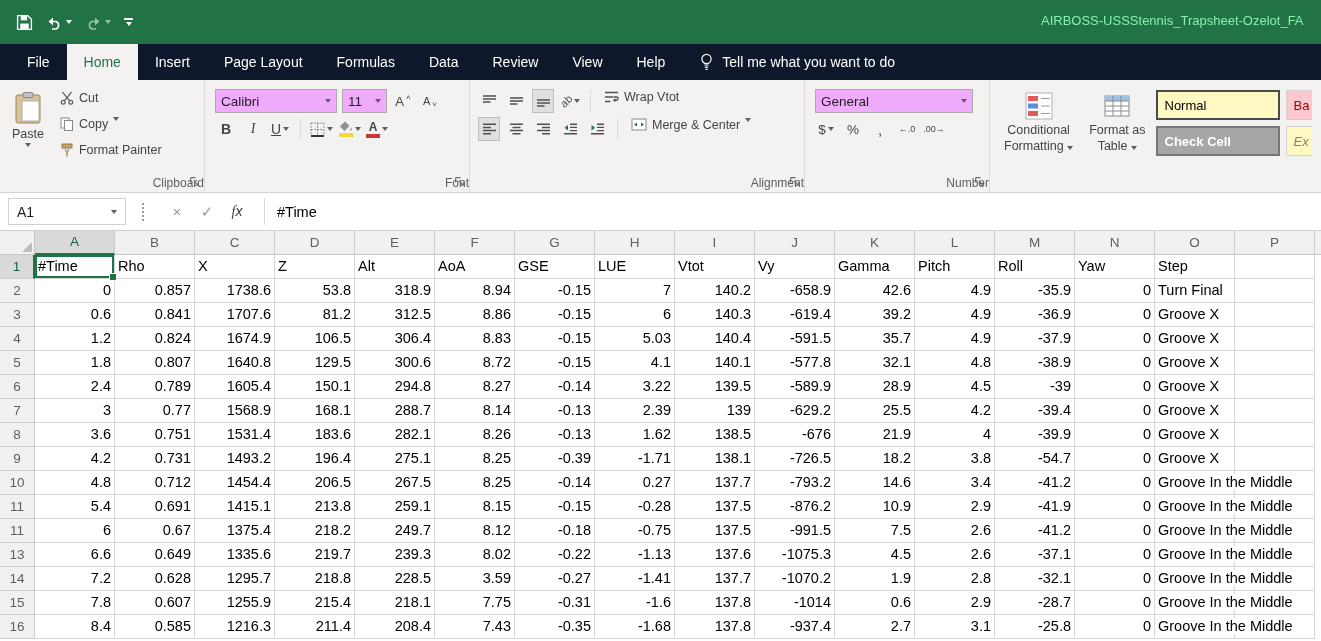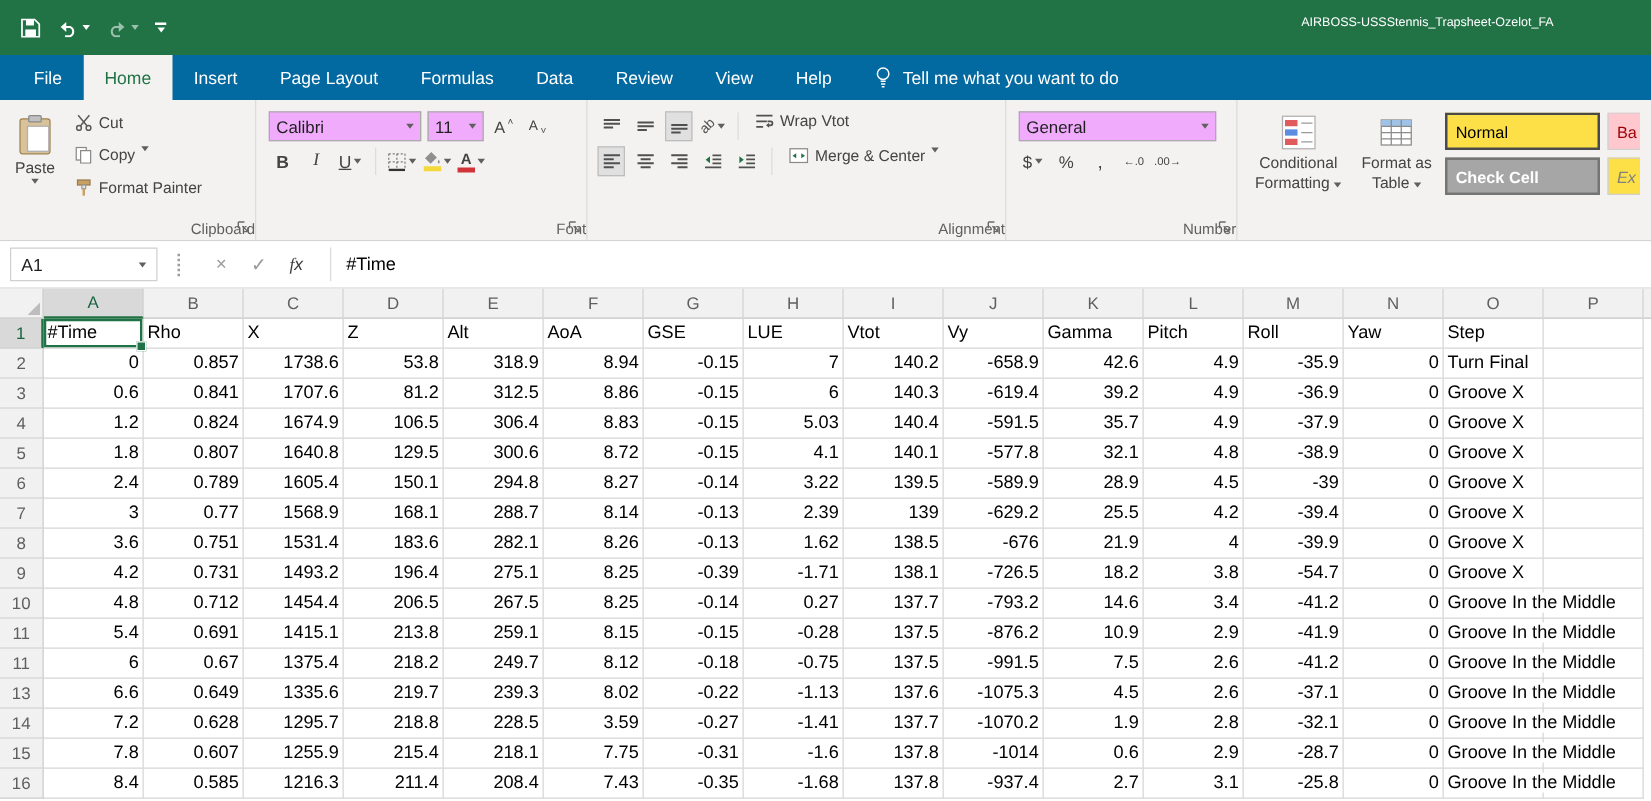--- a/index.html
+++ b/index.html
@@ -8,24 +8,24 @@
 
   
   .titlebar{height:44px;background:#217346;position:relative;color:#fff}
   .qat{position:absolute;left:16px;top:0;height:44px;display:flex;align-items:center;gap:13px}
   .qat-btn{display:flex;align-items:center;gap:3px;cursor:default}
   .car{display:inline-block;width:0;height:0;border-left:3.5px solid transparent;border-right:3.5px solid transparent;border-top:4px solid #5f5f5f}
   .car.w{border-top-color:#fff}
   .dim{opacity:.55}
   .qat-custom{display:flex;flex-direction:column;align-items:center;gap:2px}
   .qat-custom .bar{width:9px;height:2px;background:#fff}
-  .wintitle{position:absolute;left:1041px;top:13px;width:280px;font-size:10px;white-space:nowrap;overflow:hidden;color:#ffffff}
+  .wintitle{position:absolute;left:1041px;top:13px;width:280px;font-size:13px;white-space:nowrap;overflow:hidden;color:#86efac}
 
   
-  .tabbar{height:36px;background:#0369a1;display:flex;align-items:stretch;padding-left:10px;color:#fff}
+  .tabbar{height:36px;background:#0f172a;display:flex;align-items:stretch;padding-left:10px;color:#fff}
   .tab{padding:0 17px;line-height:36px;font-size:14px;cursor:default}
   .tab.active{background:#f3f2f1;color:#217346}
   .tellme{display:flex;align-items:center;gap:9px;padding:0 18px;font-size:14px}
 
   
   .ribbon{height:113px;background:#f3f2f1;display:flex;border-bottom:1px solid #d4d4d4;color:#444}
   .group{position:relative;border-right:1px solid #dcdcdc;padding-top:7px}
   .group-label{position:absolute;bottom:2px;left:0;right:0;text-align:right;font-size:12px;color:#605f5e}
   .launcher{position:absolute;right:3px;bottom:4px;width:12px;height:12px;cursor:default}
   .g-clip{width:205px;display:flex;gap:6px;padding-left:6px}
@@ -42,21 +42,21 @@
   .und{text-decoration:underline;font-size:14px}
   .colorstack{display:flex;flex-direction:column;align-items:center;line-height:1}
   .cbar{width:14px;height:4px;margin-top:1px}
   .orient{display:inline-block;transform:rotate(-45deg);font-size:11px;color:#505050}
   .g-align{width:335px;padding-left:8px}
   .g-num{width:185px;padding-left:10px}
   .tinytxt{font-size:9px;letter-spacing:0;color:#444}
   .g-styles{width:331px;display:flex;gap:4px;padding-left:8px}
   .two-line{font-size:12.5px;line-height:1.25;text-align:center}
   .gallery{display:grid;grid-template-columns:124px 124px;grid-auto-rows:30px;gap:6px;width:156px;overflow:hidden;margin-top:3px}
-  .swatch{border:1px solid #d1cfcf;background:#fde047;font-size:13px;display:flex;align-items:center;padding-left:7px;white-space:nowrap;overflow:hidden;cursor:default;color:#000}
+  .swatch{border:1px solid #d1cfcf;background:#fef9c3;font-size:13px;display:flex;align-items:center;padding-left:7px;white-space:nowrap;overflow:hidden;cursor:default;color:#000}
   .sw-normal{border:2px solid #4a4a4a}
   .sw-bad{background:#ffc7ce;color:#9c0006}
   .sw-check{background:#a6a6a6;color:#fff;font-weight:bold;border:2px solid #757575}
   .sw-explanatory{color:#7f7f7f;font-style:italic}
   .vgap{width:1px;background:#dcdcdc;height:80%;margin:0 4px;align-self:center}
 
   
   .fbar{height:38px;background:#fff;border-bottom:1px solid #cfcfcf;display:flex;align-items:center;padding-left:8px}
   .namebox{width:118px;height:27px;border:1px solid #d0d0d0;background:#fff;display:flex;align-items:center;justify-content:space-between;padding:0 8px;font-size:14px;color:#1e1e1e;cursor:default}
   .fhandle{height:18px;border-left:2px dotted #9c9c9c;margin:0 18px 0 16px}

